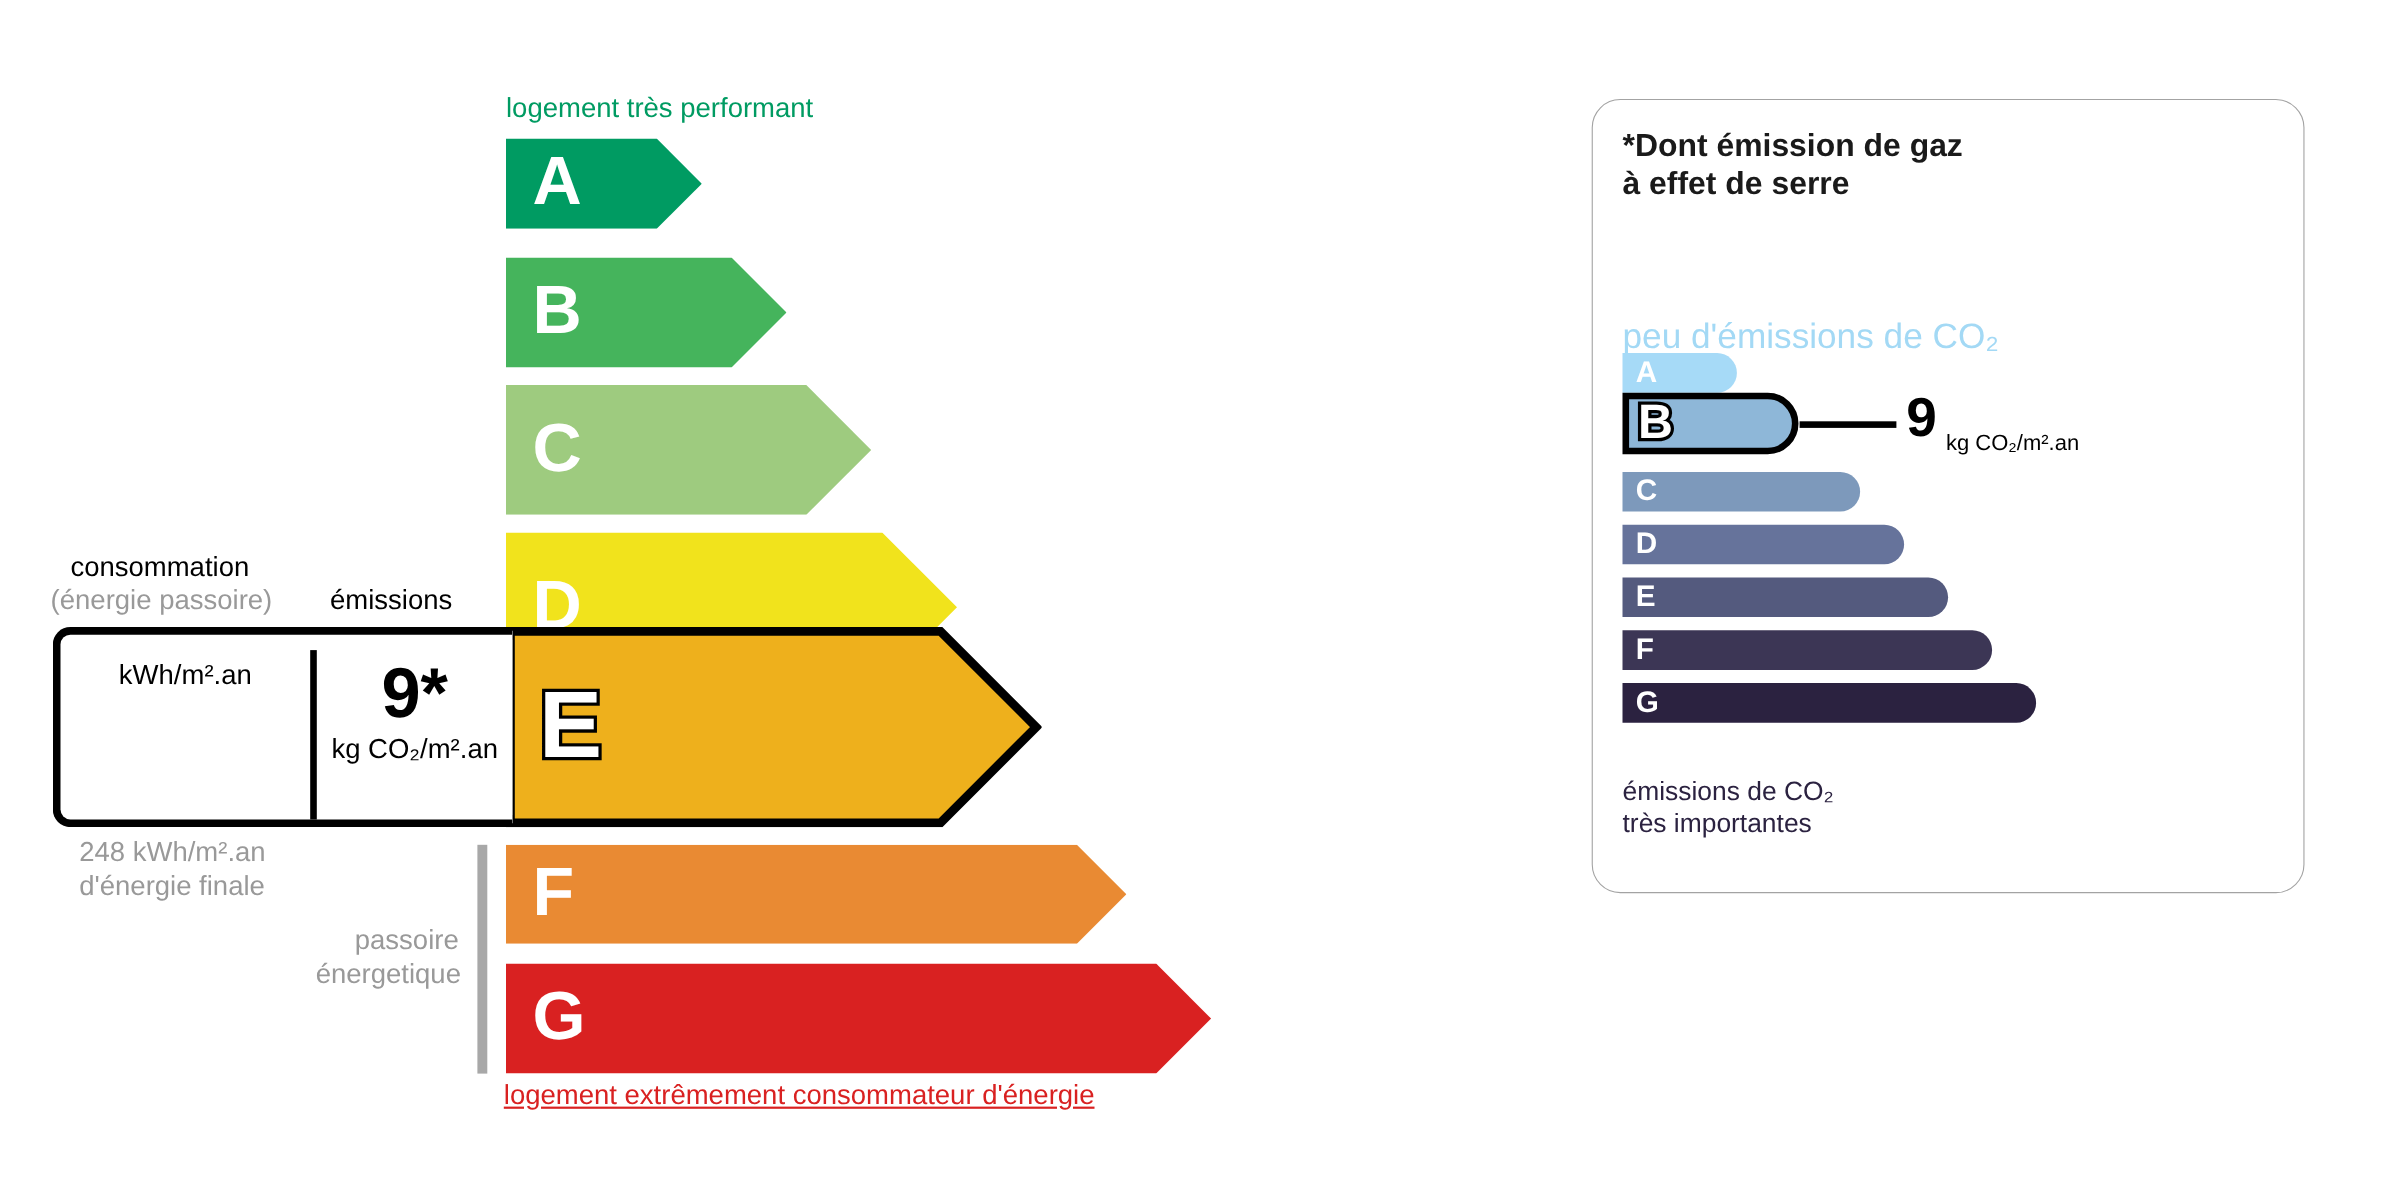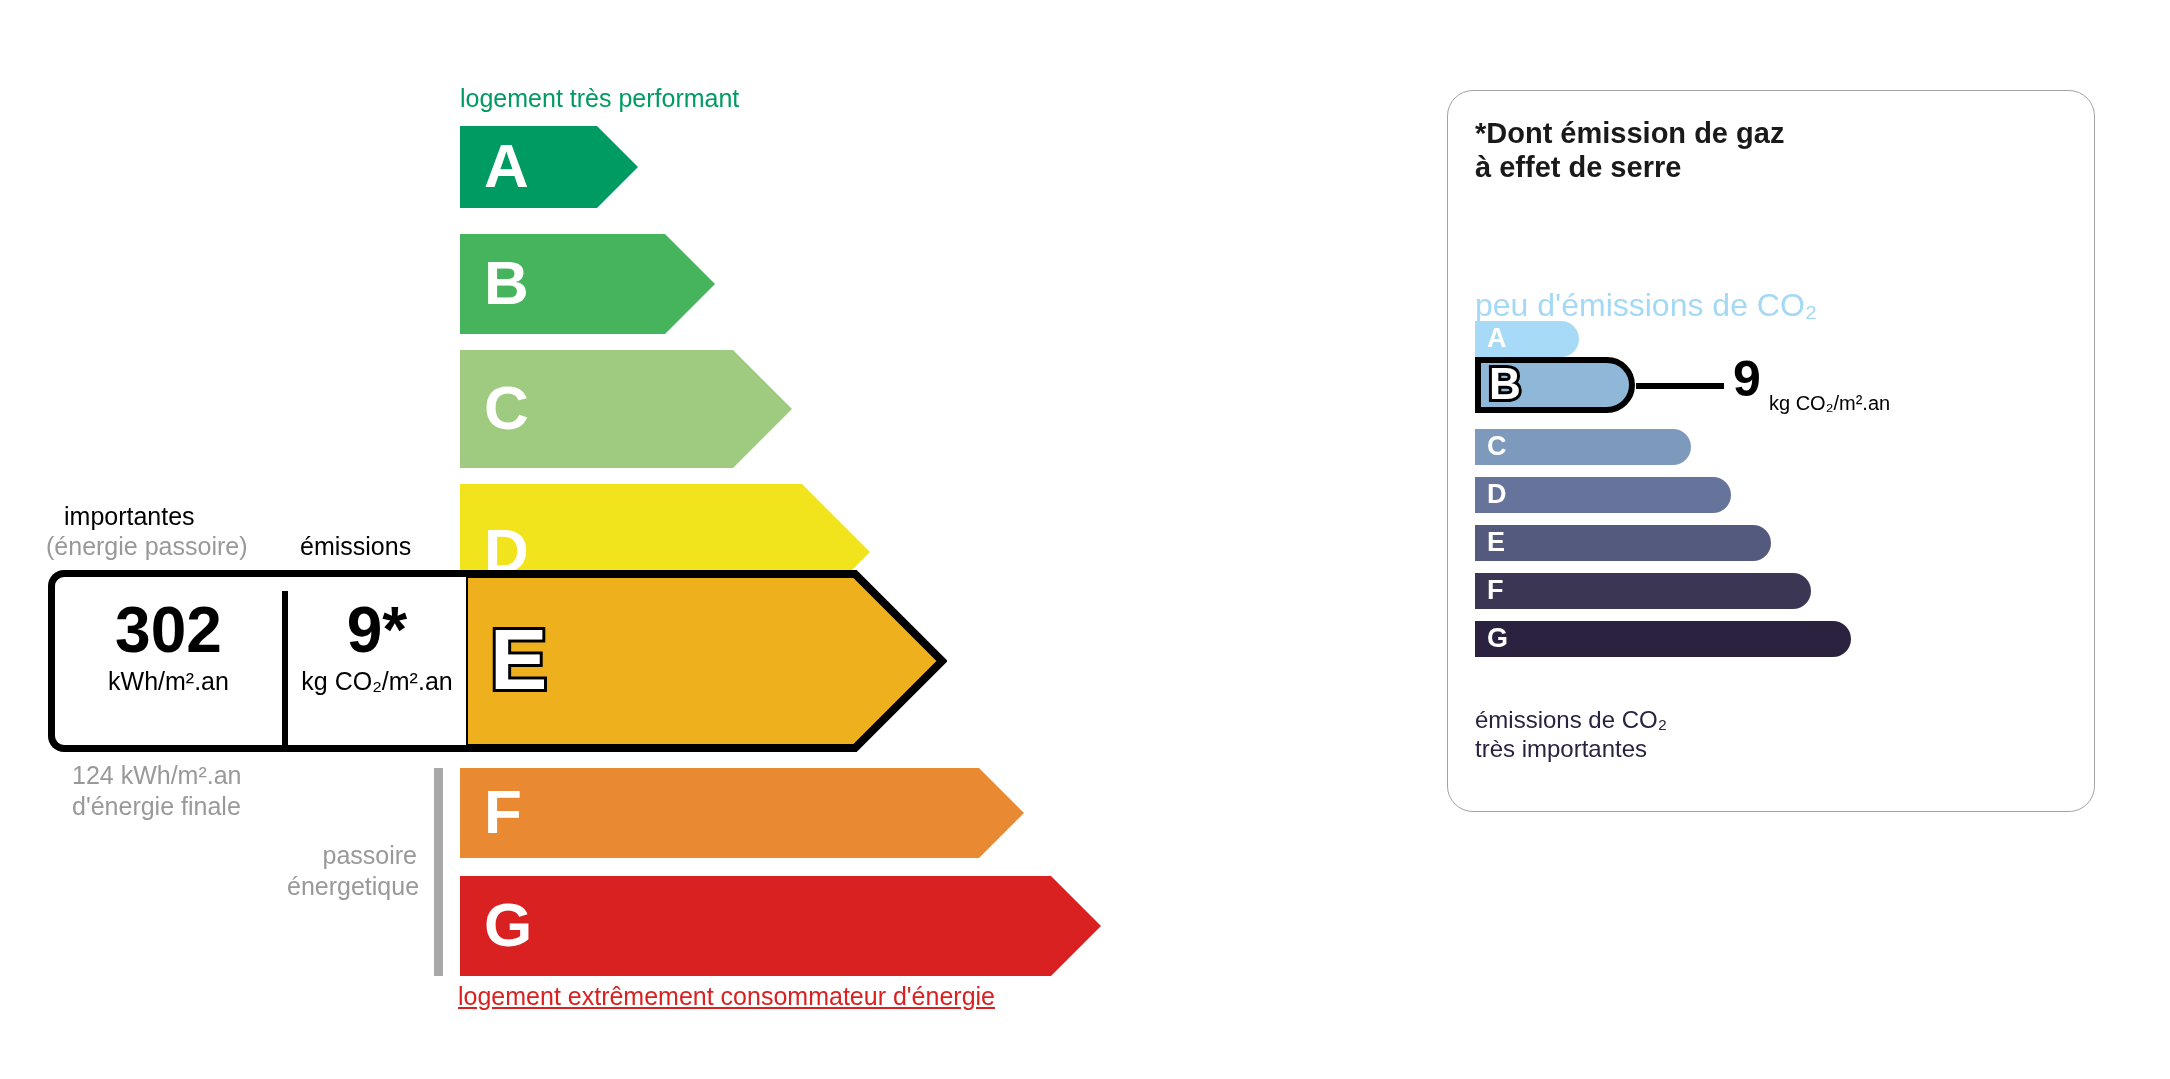--- a/index.html
+++ b/index.html
@@ -324,39 +324,38 @@
     <div class="band-shape">
       <svg width="641" height="100" viewBox="0 0 641 100" preserveAspectRatio="none">
         <path d="M0,0 L591,0 L641,50 L591,100 L0,100 Z" fill="#d92121"></path>
       </svg>
     </div>
     <div class="band-letter">G</div>
   </div>
 
   <div class="band-caption-bottom">logement extrêmement consommateur d'énergie</div>
 
-  <div class="head-label" id="label-consommation">importantes</div>
+  <div class="head-label" id="label-consommation">consommation</div>
   <div class="head-label" id="label-energie-primaire">(énergie passoire)</div>
   <div class="head-label" id="label-emissions">émissions</div>
 
   <div id="value-box">
     <div id="value-box-divider"></div>
 
     <div class="value-cell" id="value-cell-consumption">
-      <div class="value-number">302</div>
       <div class="value-unit">kWh/m².an</div>
     </div>
 
     <div class="value-cell" id="value-cell-emissions">
       <div class="value-number">9*</div>
       <div class="value-unit">kg CO₂/m².an</div>
     </div>
   </div>
 
-  <div class="foot-label" id="label-energie-finale" style="white-space:pre-line;">124 kWh/m².an
+  <div class="foot-label" id="label-energie-finale" style="white-space:pre-line;">248 kWh/m².an
 d'énergie finale</div>
   <div class="foot-label" id="label-passoire" style="white-space:pre-line;">passoire
 énergetique</div>
   <div id="passoire-divider"></div>
 </div>
 
 <div id="co2-panel">
 
   <div id="co2-panel-title">*Dont émission de gaz
 à effet de serre</div>

